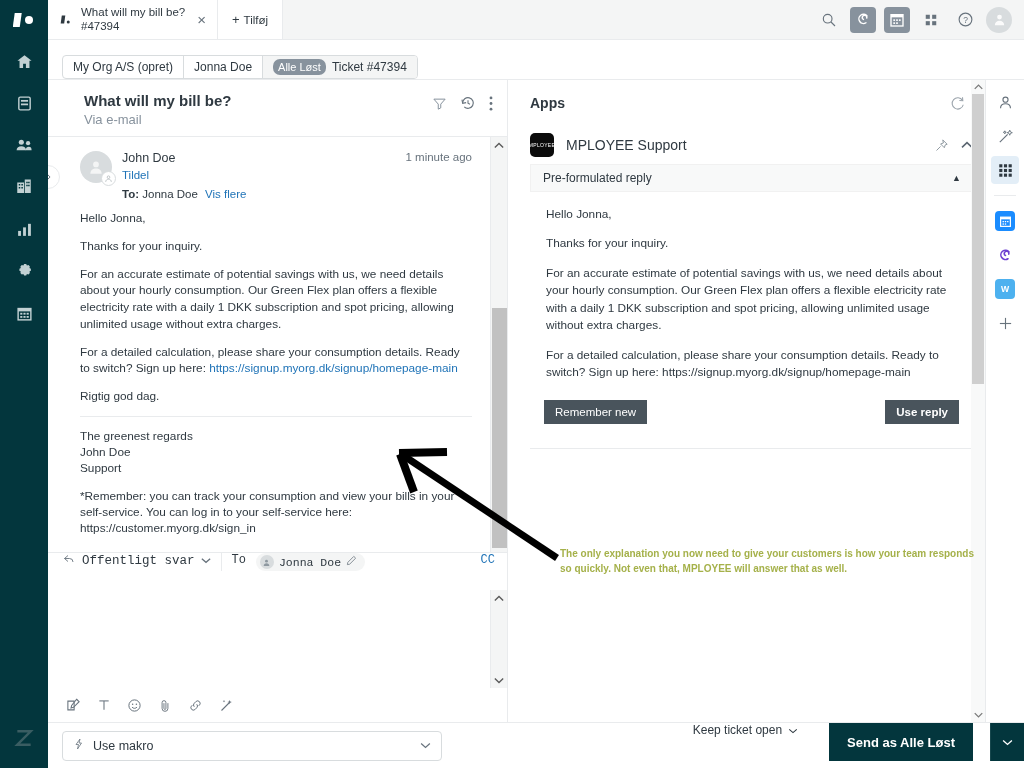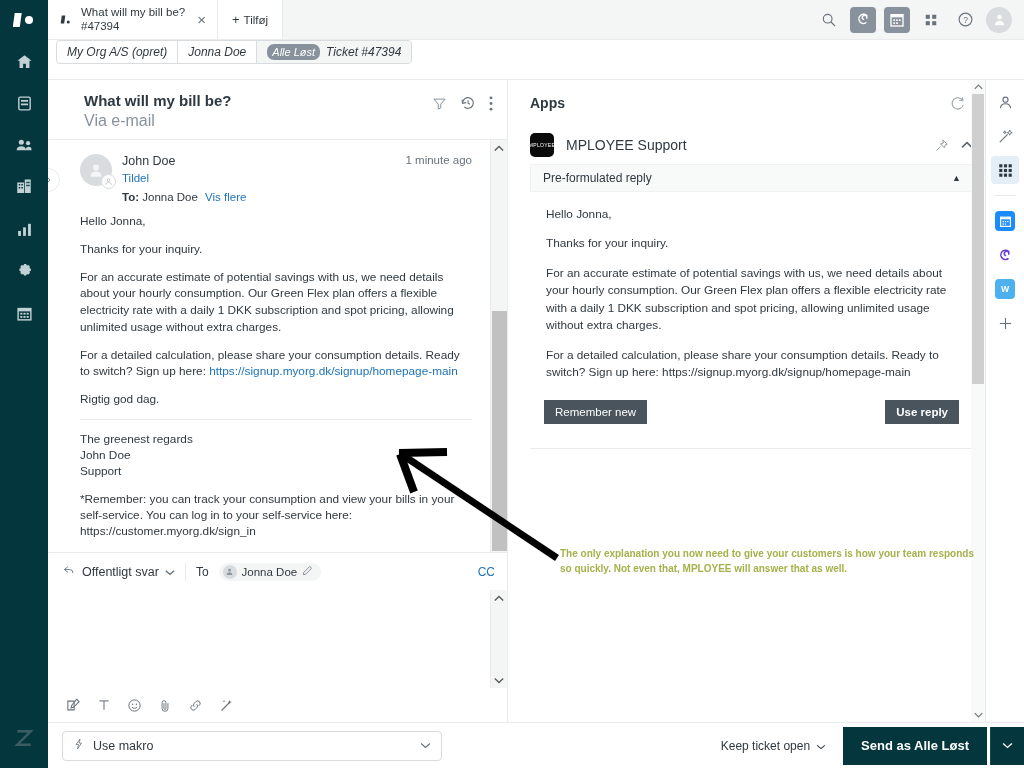--- a/index.html
+++ b/index.html
@@ -53,21 +53,21 @@
   .topbar .growfill { flex: 1 1 auto; background: #f4f5f5; }
   .topicons { display: flex; align-items: center; gap: 8px; padding-right: 12px; background: #f4f5f5;}
   .ticon { width: 26px; height: 26px; display:flex; align-items:center; justify-content:center; cursor:pointer; border-radius:4px;}
   .ticon.filled { background: #87929d; }
   .avatar-top {
     width: 26px; height: 26px; border-radius: 50%; background: #d8dcde;
     display:flex; align-items:center; justify-content:center; cursor:pointer;
   }
 
   
-  .crumbrow { height: 40px; background: #fff; display: flex; align-items: flex-start; padding-left: 8px; border-bottom: 1px solid #e9ebed; font-style: italic;}
+  .crumbrow { height: 40px; background: #fff; display: flex; align-items: flex-end; padding-left: 14px; border-bottom: 1px solid #e9ebed;}
   .crumbs { display: flex; align-items: stretch; border: 1px solid #d8dcde; border-radius: 4px; height: 24px; background: #fff; overflow: hidden;}
   .crumb {
     display: flex; align-items: center; padding: 0 10px; font-size: 12px; color: #2f3941;
     border-right: 1px solid #d8dcde; cursor: pointer;
   }
   .crumb:last-child { border-right: none; background: #f4f5f5; }
   .crumb .badge {
     background: #87929d; color: #fff; font-size: 11px; padding: 2px 5px;
     border-radius: 7px; margin-right: 6px;
   }
@@ -76,21 +76,21 @@
   .workspace { flex: 1 1 auto; display: flex; min-height: 0; background:#fff; }
 
   
   .ticketpane {
     width: 460px; flex: 0 0 460px; display: flex; flex-direction: column;
     border-right: 1px solid #e9ebed; position: relative; min-height: 0;
   }
   .tkhead { padding: 12px 14px 9px 36px; display: flex; align-items: flex-start; border-bottom:1px solid #e9ebed;}
   .tkhead .tt { flex: 1 1 auto; }
   .tkhead h1 { font-size: 15px; font-weight: bold; color: #2f3941; }
-  .tkhead .via { font-size: 16px; color: #87929d; margin-top: 3px; }
+  .tkhead .via { font-size: 13px; color: #87929d; margin-top: 3px; }
   .tkhead .acts { display: flex; align-items: center; gap: 13px; padding-top: 3px; }
   .tkhead .acts span { cursor: pointer; display:flex; }
 
   .convo { flex: 1 1 auto; overflow: hidden; position: relative; display: flex; min-height: 0;}
   .convo-inner { flex: 1 1 auto; padding: 14px 18px 12px 32px; overflow: hidden; }
   .collapse-handle {
     position: absolute; left: -12px; top: 28px; width: 24px; height: 24px; border-radius: 50%;
     background: #fff; border: 1px solid #e9ebed; display:flex; align-items:center; justify-content:center;
     z-index: 5; cursor: pointer;
   }
@@ -121,21 +121,21 @@
   .vscroll {
     width: 17px; background: #f4f5f5; border-left: 1px solid #e9ebed;
     display: flex; flex-direction: column; align-items: center; flex: 0 0 17px;
   }
   .vscroll .arw { height: 16px; display:flex; align-items:center; justify-content:center; cursor:pointer; color:#5a5a5a; font-size:9px;}
   .vscroll .track { flex: 1 1 auto; width: 15px; position: relative; }
   .vscroll .thumb { position:absolute; left:0; width: 15px; background: #c1c1c1; border-radius:0; cursor:grab;}
 
   
   .composer { border-top: 1px solid #e9ebed; display:flex; flex-direction:column; flex: 0 0 auto; }
-  .comphead { height: 37px; display:flex; align-items:center; padding: 0 12px 0 14px; gap: 10px; }
+  .comphead { height: 37px; display:flex; align-items:flex-start; padding: 0 12px 0 14px; gap: 10px; font-family: Liberation Mono, monospace; }
   .chtype { display:flex; align-items:center; gap:6px; font-size:12.5px; color:#2f3941; cursor:pointer;}
   .divider-v { width:1px; height:18px; background:#e9ebed; }
   .chto { font-size: 12px; color:#2f3941; }
   .pill {
     display:inline-flex; align-items:center; gap:5px; background:#f4f5f5; border-radius:11px;
     padding: 2px 8px 2px 4px; font-size: 11.5px; color:#2f3941; cursor:pointer;
   }
   .pill .pavt { width:14px;height:14px;border-radius:50%;background:#d8dcde; display:flex;align-items:center;justify-content:center;}
   .chcc { margin-left:auto; font-size:12px; color:#1f73b7; cursor:pointer;}
   .comparea { height: 98px; display:flex; }
@@ -202,21 +202,21 @@
   .bottombar {
     height: 46px; flex: 0 0 46px; background: #fff; border-top: 1px solid #e9ebed;
     display: flex; align-items: center; padding: 0 0 0 14px; gap: 12px;
   }
   .macro {
     width: 380px; height: 30px; border: 1px solid #d8dcde; border-radius: 4px;
     display:flex; align-items:center; padding: 0 10px; gap: 8px; font-size: 12.5px; color:#2f3941;
     cursor:pointer; background:#fff;
   }
   .macro .cv { margin-left:auto; color:#68737d; font-size:10px;}
-  .bb-right { margin-left:auto; display:flex; align-items:center; gap: 3px; height:100%; }
+  .bb-right { margin-left:auto; display:flex; align-items:flex-start; gap: 17px; height:100%; }
   .keepopen { font-size: 12px; color:#2f3941; display:flex; align-items:center; gap:6px; cursor:pointer; margin-right: 14px;}
   .sendbtn {
     background:#03363d; color:#fff; font-size:13px; font-weight:bold; height: 38px;
     display:flex; align-items:center; padding: 0 18px; cursor:pointer;
   }
   .sendcaret {
     background:#03363d; color:#fff; height:38px; width: 34px; display:flex; align-items:center; justify-content:center;
     border-left:1px solid #17474d; cursor:pointer; font-size:10px;
   }
 </style>

